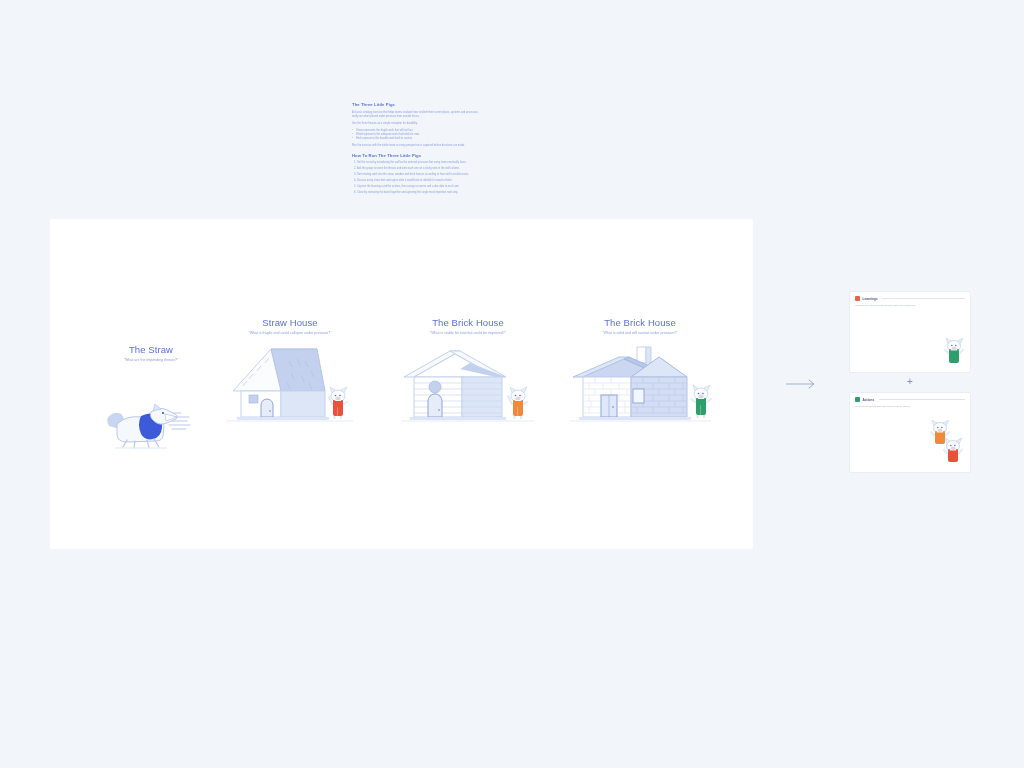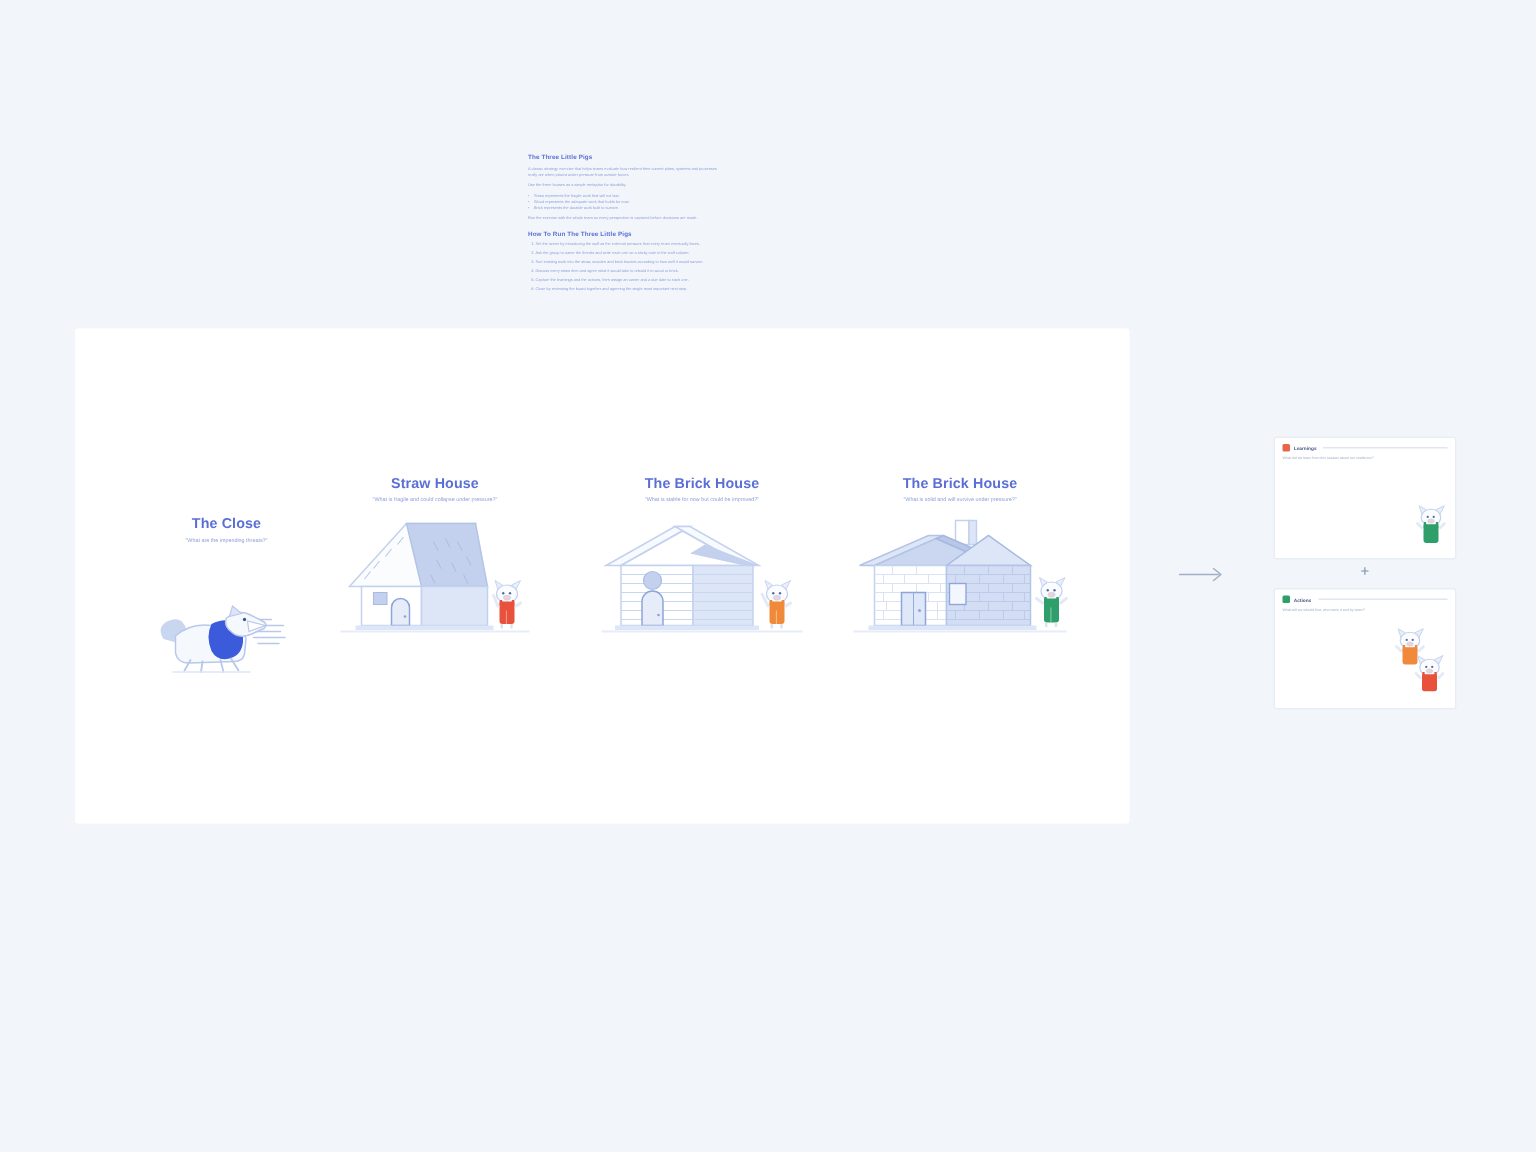--- a/index.html
+++ b/index.html
@@ -24,21 +24,21 @@
   .doc-ol li { margin-bottom: 1.5px; }
 
   
   .canvas {
     position: absolute; left: 50px; top: 219px;
     width: 703px; height: 330px;
     background: #ffffff; border-radius: 2px;
   }
 
   .col { position: absolute; text-align: center; }
-  .col-title { font-size: 9.5px; color: #5a6fd6; font-weight: 700; letter-spacing: .01em; white-space: nowrap; }
+  .col-title { font-size: 9.5px; color: #5a6fd6; font-weight: 400; letter-spacing: .01em; white-space: nowrap; }
   .col-sub { font-size: 3.6px; color: #8e9ddb; margin-top: 3px; white-space: nowrap; }
   .art { position: relative; margin-top: 8px; height: 80px; }
   .art svg { position: absolute; left: 50%; transform: translateX(-50%); bottom: 0; }
 
   
   .side-card {
     position: absolute; background: #fff; border-radius: 2px;
     border: 1px solid #e8eef6;
   }
   .sc1 { left: 849px; top: 291px; width: 122px; height: 82px; }
@@ -85,21 +85,21 @@
       <li>Sort existing work into the straw, wooden and brick houses according to how well it would survive.</li>
       <li>Discuss every straw item and agree what it would take to rebuild it in wood or brick.</li>
       <li>Capture the learnings and the actions, then assign an owner and a due date to each one.</li>
       <li>Close by reviewing the board together and agreeing the single most important next step.</li>
     </ol>
   </div>
 
   <div class="canvas">
 
     <div class="col" style="left:46px; top:125px; width:110px;">
-      <div class="col-title">The Close</div>
+      <div class="col-title">The Straw</div>
       <div class="col-sub">"What are the impending threats?"</div>
       <div class="art">
         <svg width="100" height="48" viewBox="0 0 100 48">
 
           <g stroke="#b9c8ea" stroke-width="1" fill="none" stroke-linecap="round">
             <path d="M68 15 h20"></path>
               <path d="M70 19 h16"></path>
             <path d="M68 23 h21"></path>
               <path d="M71 27 h14"></path>
             <path d="M67 11 h13"></path>

